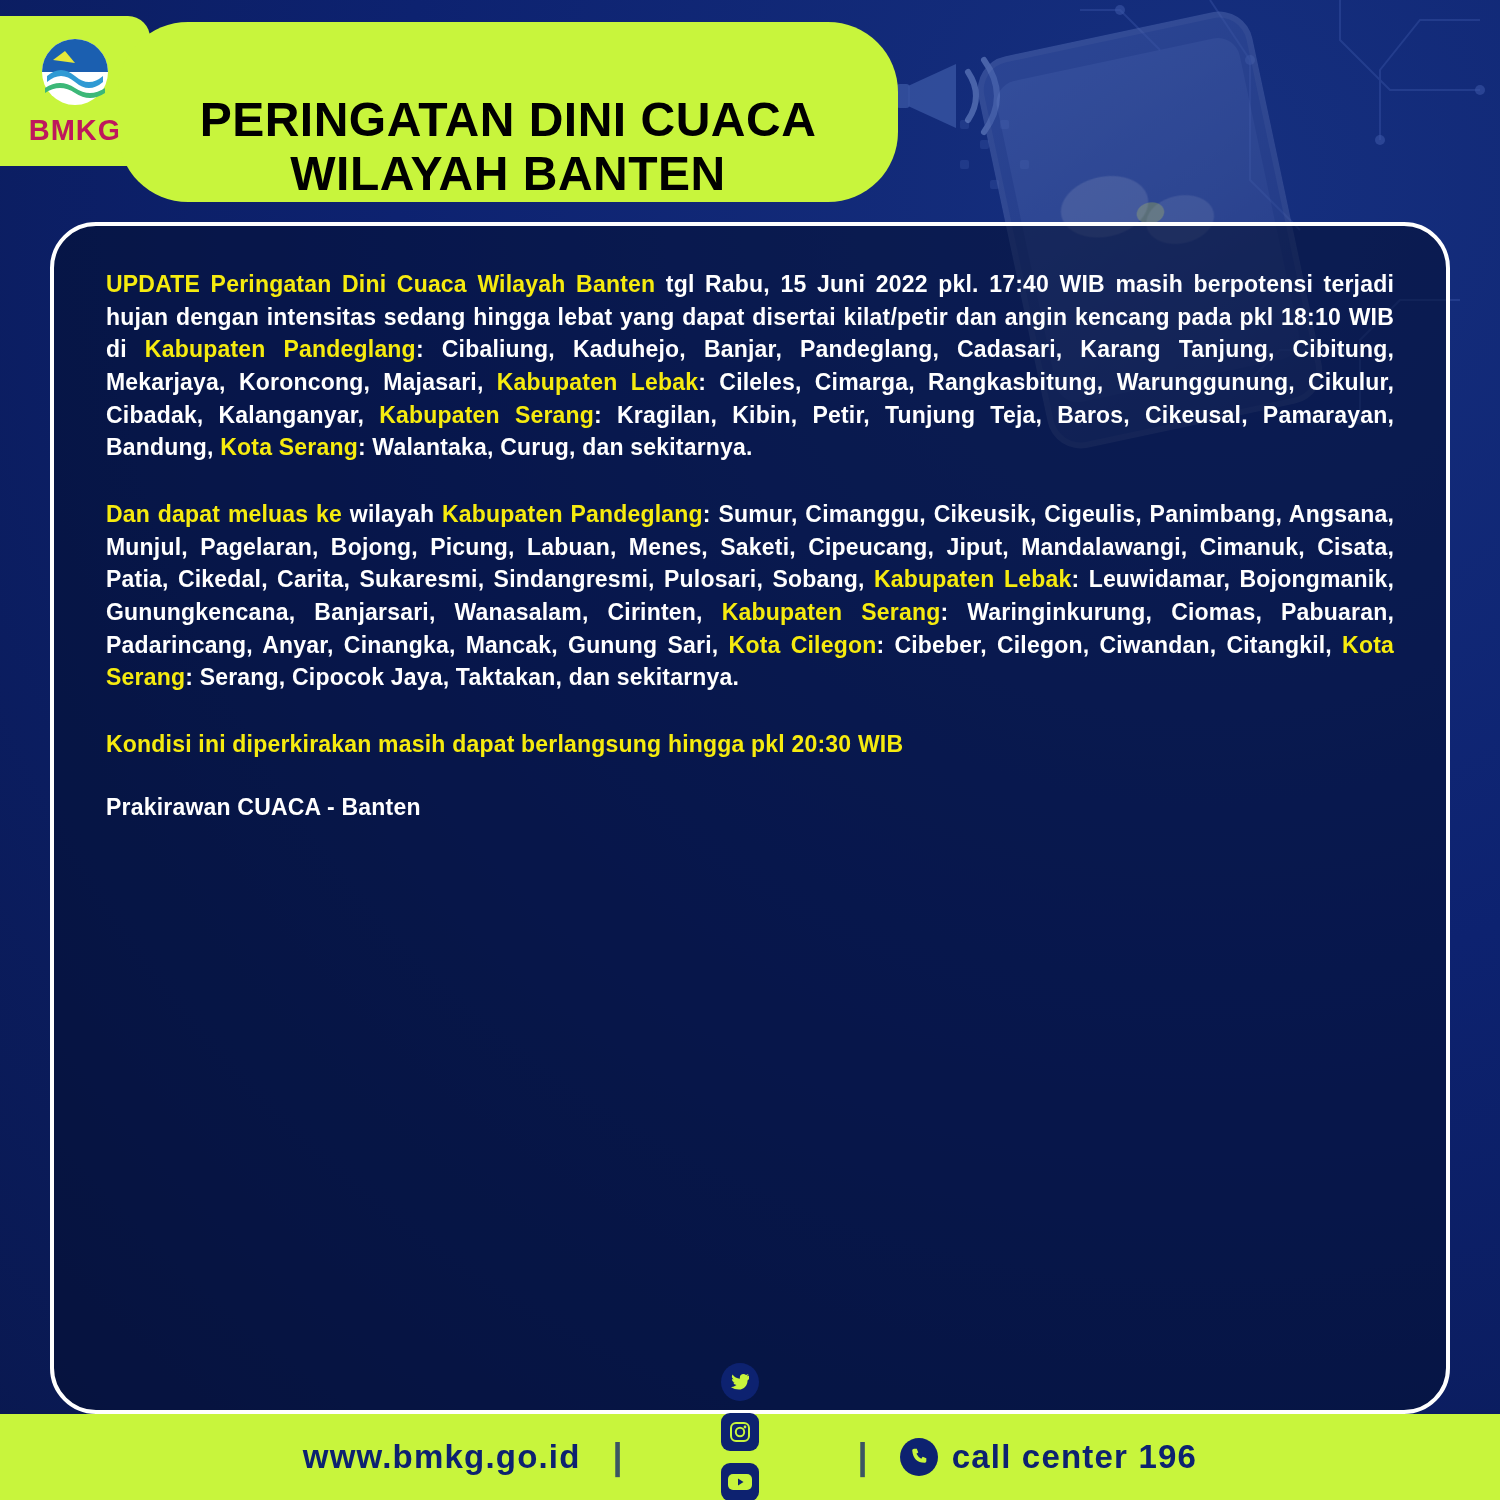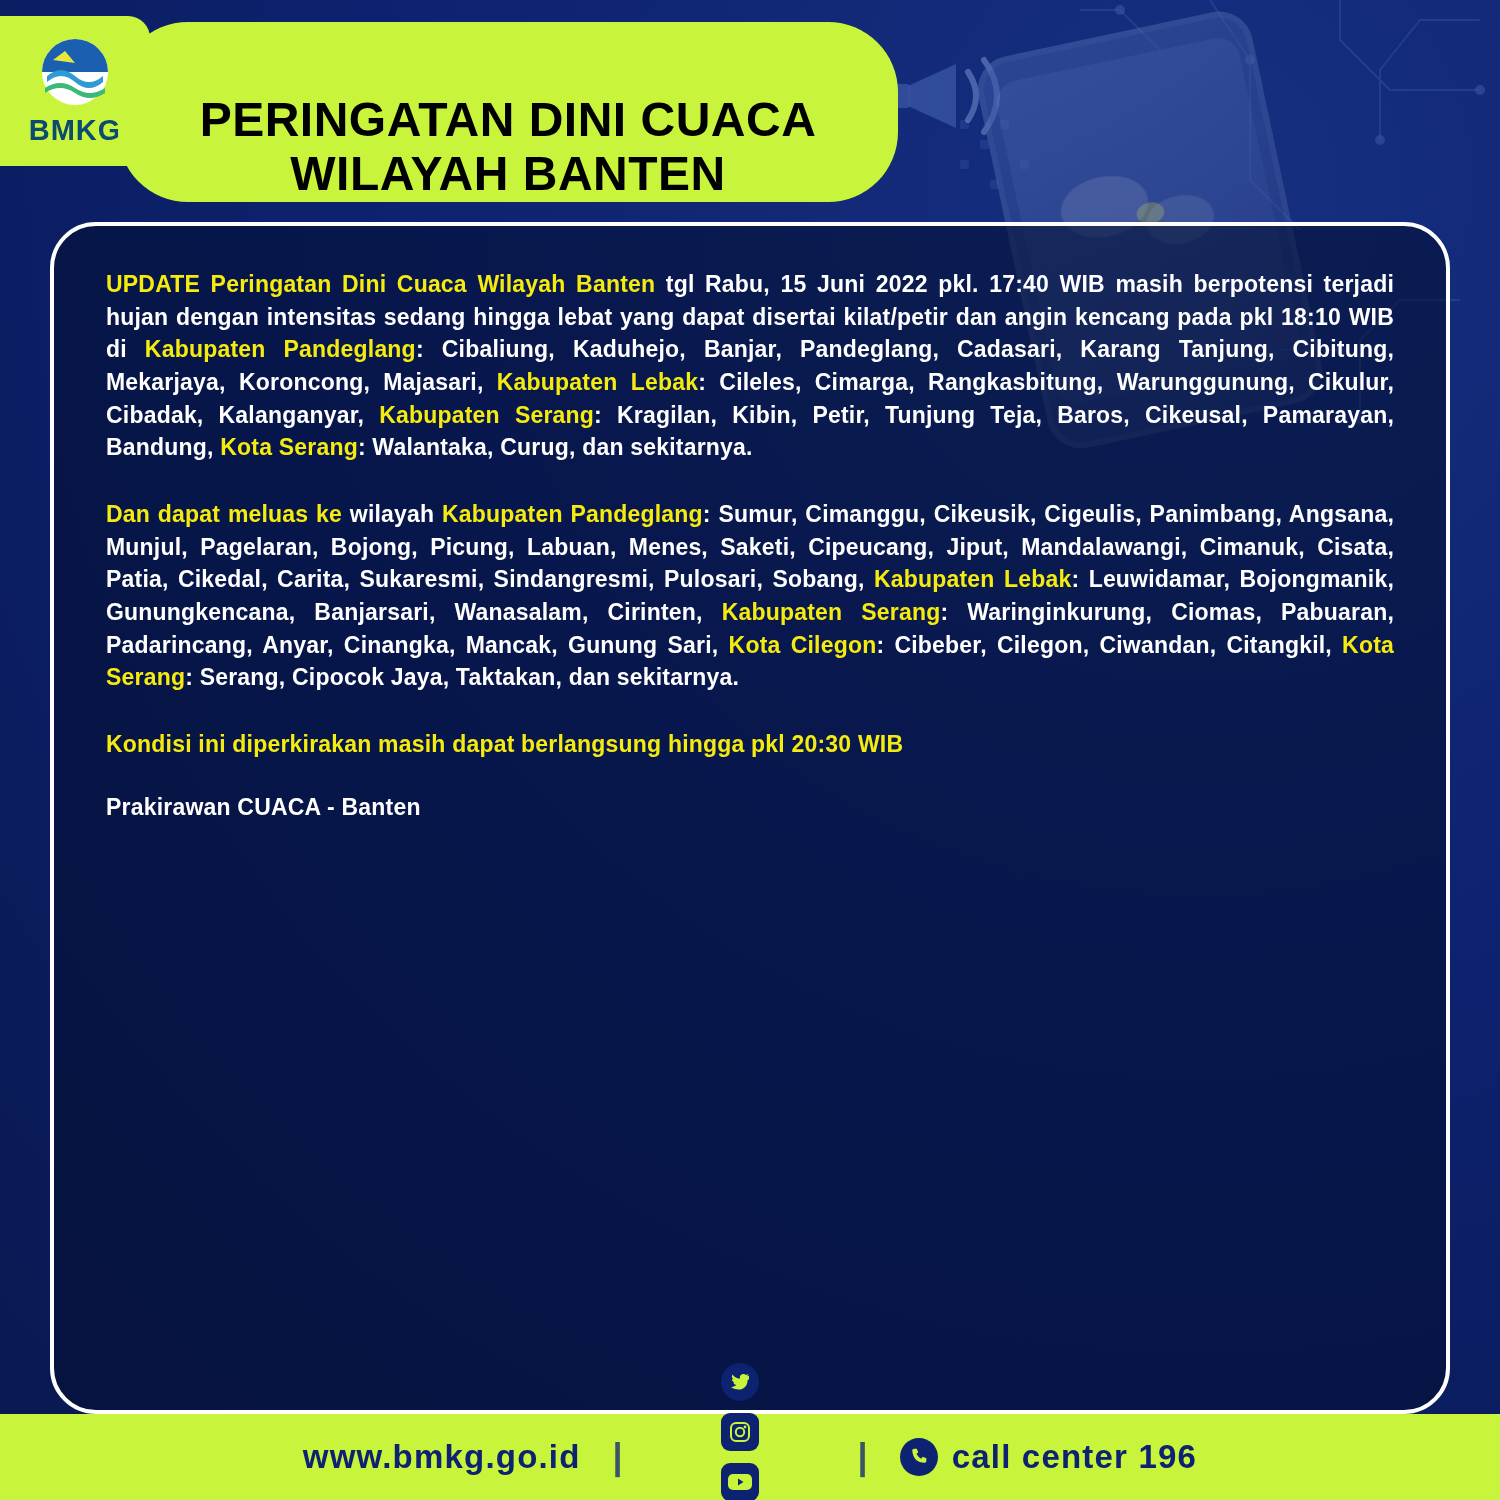--- a/index.html
+++ b/index.html
@@ -59,21 +59,21 @@
     display: flex;
     flex-direction: column;
     align-items: center;
     justify-content: center;
   }
   .logo-text {
     font-family: "Liberation Sans", sans-serif;
     font-weight: bold;
     font-size: 29px;
     letter-spacing: 1px;
-    color: #0c4a6e;
+    color: #be185d;
     margin-top: 2px;
   }
   .title-pill {
     position: absolute;
     left: 118px;
     top: 22px;
     width: 780px;
     height: 180px;
     background: #c8f53c;
     border-radius: 70px;

